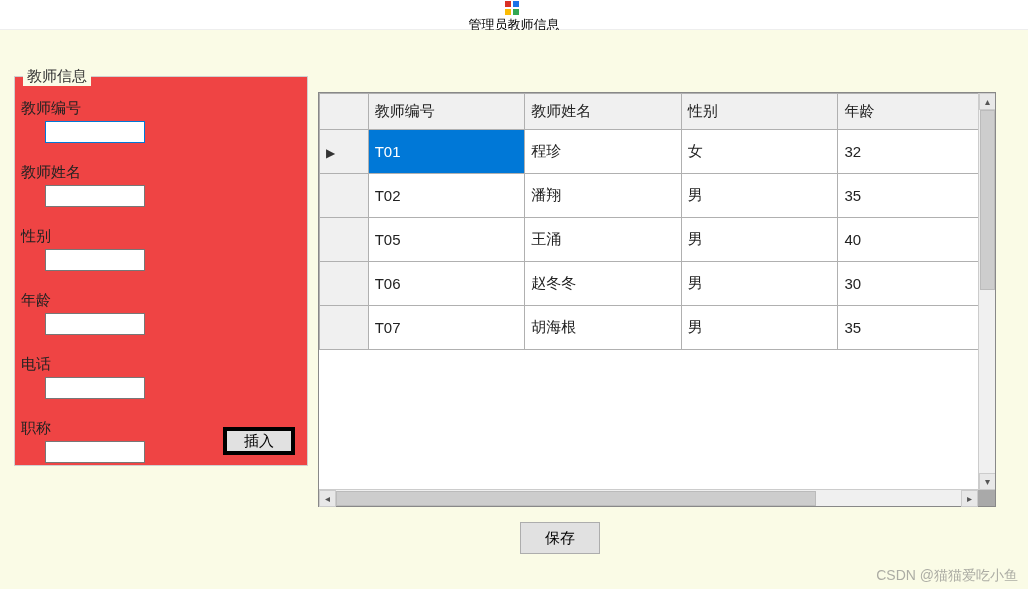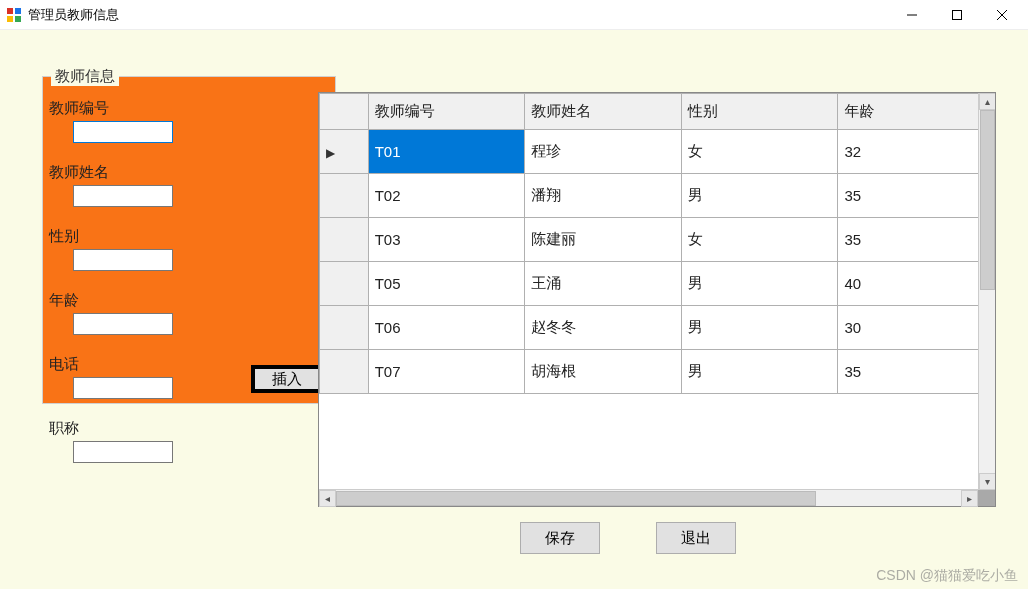--- a/index.html
+++ b/index.html
@@ -13,20 +13,21 @@
       height: 589px;
       overflow: hidden;
     }
     .titlebar {
       display: flex;
       align-items: center;
       height: 30px;
       padding: 0 4px;
       background: #fff;
       border-bottom: 1px solid #eee;
+      flex-direction: column;
     }
     .app-icon {
       width: 16px;
       height: 16px;
       margin-right: 6px;
       margin-left: 2px;
       display: inline-block;
     }
     .titlebar-title {
       font-size: 13px;
@@ -48,24 +49,23 @@
       background: #fafbe6;
       height: 559px;
       padding: 20px 14px 10px 14px;
       position: relative;
     }
     .groupbox {
       position: absolute;
       left: 14px;
       top: 46px;
       width: 294px;
-      height: 328px;
-      background: #f97316;
+      height: 390px;
+      background: #ef4444;
       border: 1px solid #d0d0d0;
-      margin-left: 28px;
     }
     .groupbox-title {
       position: absolute;
       top: -10px;
       left: 8px;
       background: #fafbe6;
       padding: 0 4px;
       font-size: 15px;
       color: #333;
     }
@@ -214,21 +214,21 @@
       height: 15px;
       width: 480px;
       background: #cdcdcd;
       border: 1px solid #bbb;
     }
     .bottom-buttons {
       position: absolute;
       left: 520px;
       top: 492px;
       display: flex;
-      gap: 56px;
+      gap: 73px;
     }
     .action-btn {
       width: 80px;
       height: 32px;
       background: #e1e1e1;
       border: 1px solid #adadad;
       font-size: 15px;
       cursor: pointer;
     }
     .watermark {
@@ -339,27 +339,20 @@
           </tr>
           <tr>
             <td class="rowheader"></td>
             <td>T02</td>
             <td>潘翔</td>
             <td>男</td>
             <td>35</td>
           </tr>
           <tr>
             <td class="rowheader"></td>
-            <td>T03</td>
-            <td>陈建丽</td>
-            <td>女</td>
-            <td>35</td>
-          </tr>
-          <tr>
-            <td class="rowheader"></td>
             <td>T05</td>
             <td>王涌</td>
             <td>男</td>
             <td>40</td>
           </tr>
           <tr>
             <td class="rowheader"></td>
             <td>T06</td>
             <td>赵冬冬</td>
             <td>男</td>
@@ -383,17 +376,16 @@
     </div>
     <div class="hscroll">
       <div class="hscroll-arrow" style="left:0">◂</div>
       <div class="hscroll-thumb"></div>
       <div class="hscroll-arrow" style="right:0">▸</div>
     </div>
   </div>
 
   <div class="bottom-buttons">
     <button class="action-btn">保存</button>
-    <button class="action-btn">退出</button>
   </div>
 
   <div class="watermark">CSDN @猫猫爱吃小鱼</div>
 </div>
 
 </body></html>

